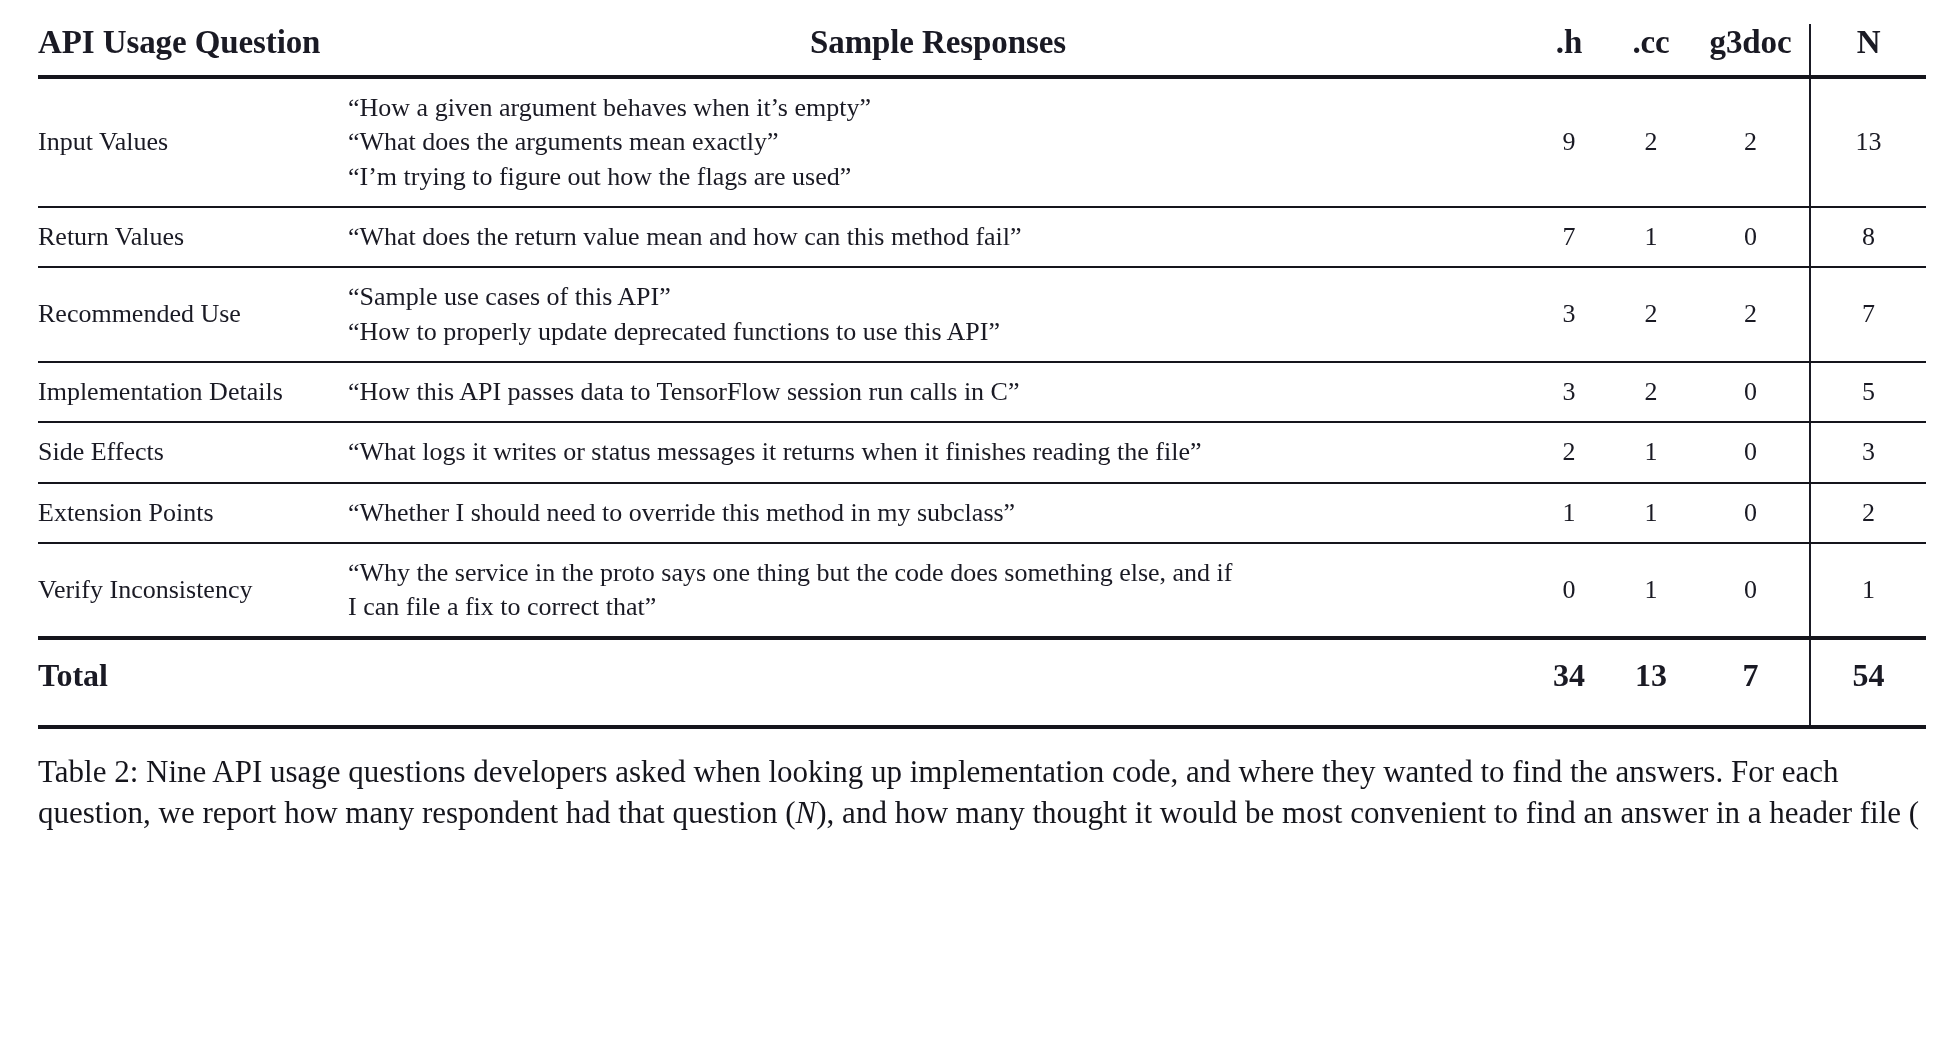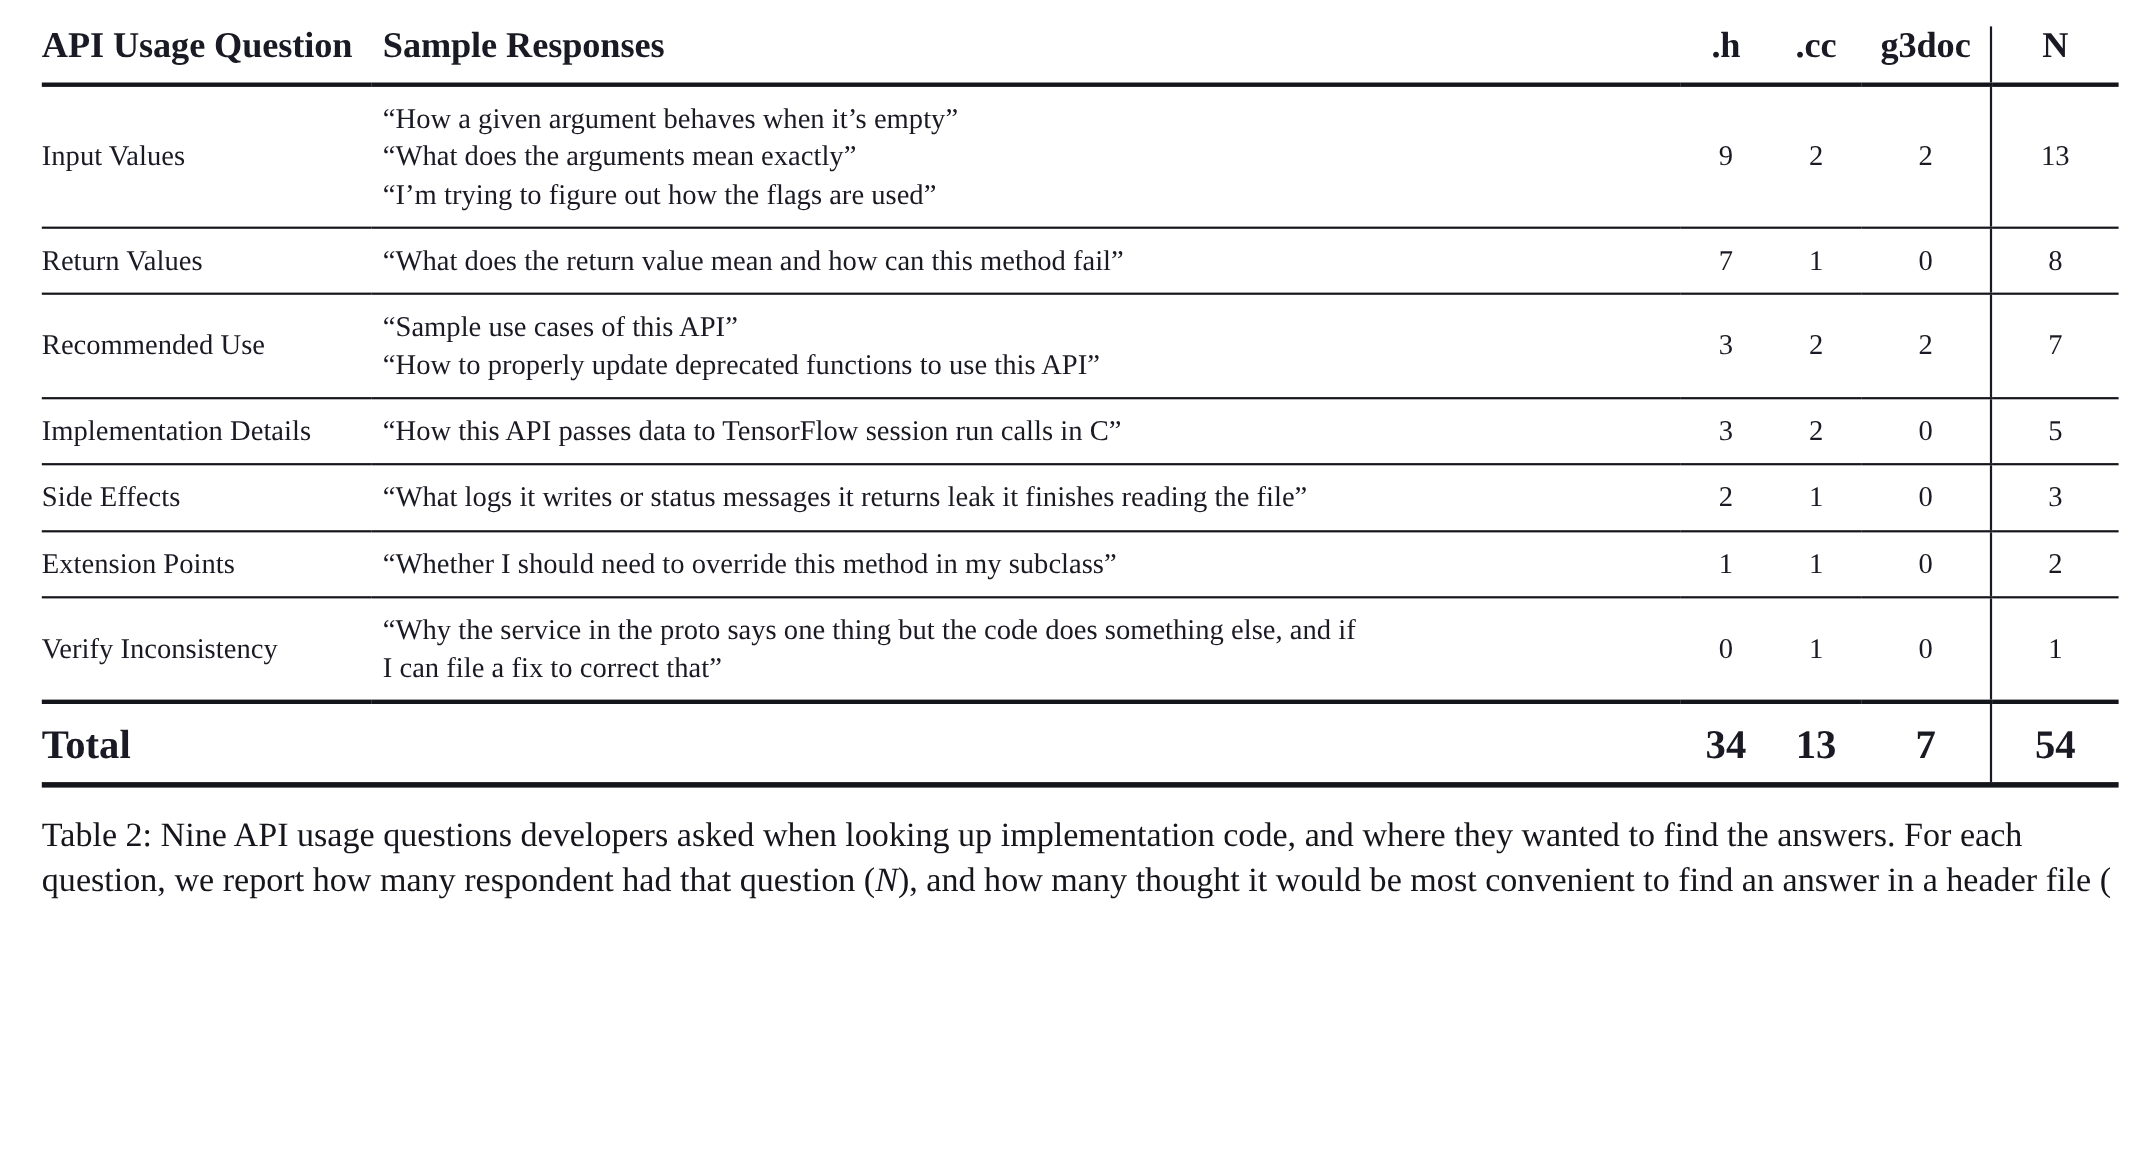--- a/index.html
+++ b/index.html
@@ -37,21 +37,21 @@
 
   thead th {
     font-weight: bold;
     font-size: 33px;
     padding: 0 0 14px 0;
     vertical-align: bottom;
     letter-spacing: -0.1px;
   }
   th.left  { text-align: left; }
   th.num   { text-align: center; }
-  th.c-sample-h { padding-left: 10px; }
+  th.c-sample-h { padding-left: 10px; text-align: center; }
   th.nsep {
     text-align: center;
     border-left: 2.6px solid #1a1a24;
   }
 
   thead tr.head-row th { border-bottom: 4.5px solid #15151c; }
 
   tbody td {
     font-size: 26px;
     line-height: 1.32;
@@ -68,23 +68,23 @@
     text-align: center;
     border-left: 2.6px solid #1a1a24;
   }
 
   .resp-line { white-space: nowrap; }
 
   tbody tr.total td {
     font-weight: bold;
     border-bottom: none;
     border-top: 4.5px solid #15151c;
-    font-size: 37px;
+    font-size: 32px;
     padding-top: 14px;
-    padding-bottom: 8px;
+    padding-bottom: 28px;
   }
   tbody tr.total td.num-n { border-left: 2.6px solid #1a1a24; }
 
   .rule-bottom {
     width: 1888px;
     height: 4.5px;
     background: #15151c;
     margin-top: 0px;
   }
 
@@ -170,21 +170,21 @@
         </td>
         <td class="num">3</td>
         <td class="num">2</td>
         <td class="num">0</td>
         <td class="num-n">5</td>
       </tr>
 
       <tr>
         <td class="question">Side Effects</td>
         <td class="sample">
-          <div class="resp-line">“What logs it writes or status messages it returns leak it finishes reading the file”</div>
+          <div class="resp-line">“What logs it writes or status messages it returns when it finishes reading the file”</div>
         </td>
         <td class="num">2</td>
         <td class="num">1</td>
         <td class="num">0</td>
         <td class="num-n">3</td>
       </tr>
 
       <tr>
         <td class="question">Extension Points</td>
         <td class="sample">

